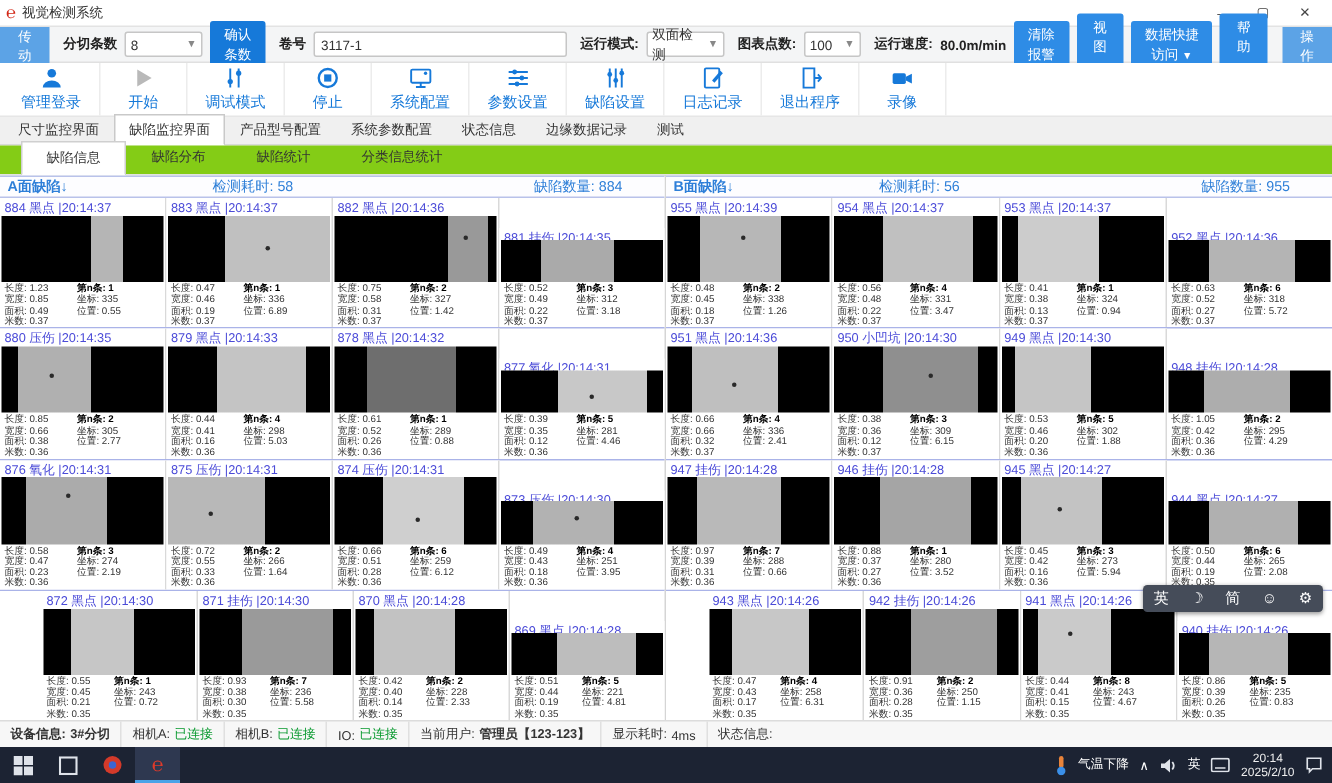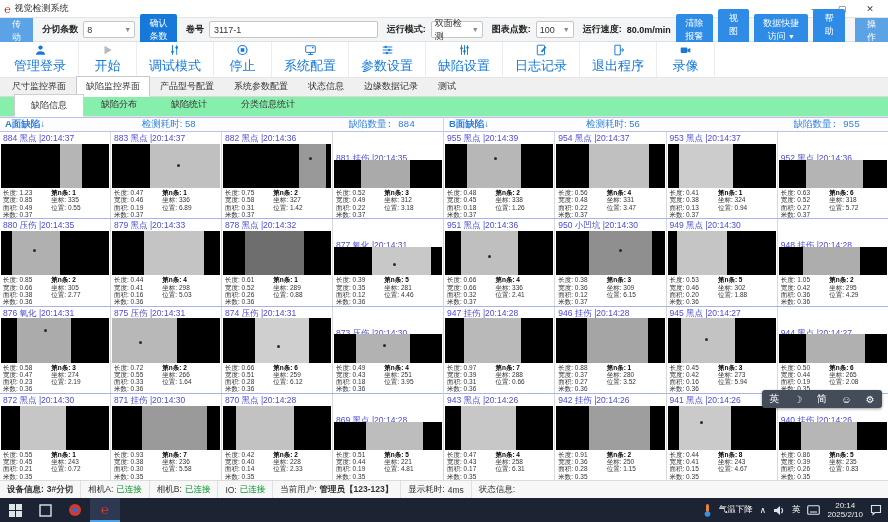--- a/index.html
+++ b/index.html
@@ -22,45 +22,45 @@
   .lab { font-weight:bold; color:#222; white-space:nowrap; margin-left:4px; }
   .combo { background:#fff; border:1px solid #c6c6c6; border-radius:2px; height:17px; display:flex; align-items:center; padding:0 3px; font-size:9px; color:#333; min-width:52px; justify-content:space-between; cursor:pointer; }
   .combo .arr { color:#888; font-size:7px; margin-left:6px; }
   .input { background:#fff; border:1px solid #c6c6c6; border-radius:2px; height:17px; font-size:9px; color:#333; padding:0 4px; width:260px; font-family:inherit; }
   .speedval { font-weight:bold; }
   .tb1-spacer { flex:1; }
 
   
   .toolbar2 { height:36px; background:#fff; border-bottom:1px solid #e6e6e6; display:flex; align-items:stretch; padding-left:2px; }
   .abtn { display:flex; flex-direction:column; align-items:center; justify-content:center; gap:1px; padding:2px 12px; cursor:pointer; border-right:1px solid #ececec; min-width:58px; }
-  .abtn .albl { font-size:13px; color:#1679d9; white-space:nowrap; }
+  .abtn .albl { font-size:10px; color:#1679d9; white-space:nowrap; }
   .abtn svg { width:17px; height:17px; }
   .abtn.gray .albl { color:#1679d9; }
 
   
   .maintabs { height:19px; background:#f0f0f0; display:flex; align-items:flex-end; padding-left:2px; border-bottom:1px solid #d9d9d9; }
   .mtab { font-size:9px; color:#333; padding:3px 9px; border:1px solid transparent; border-bottom:none; cursor:pointer; white-space:nowrap; }
   .mtab.active { background:#fff; border-color:#c9c9c9; border-bottom:1px solid #fff; margin-bottom:-1px; }
 
   
-  .subtabs { height:20px; background:#86efac; display:flex; align-items:flex-end; padding-left:14px; border-bottom:1px solid #e2e2e2; }
+  .subtabs { height:20px; background:#84cc16; display:flex; align-items:flex-end; padding-left:14px; border-bottom:1px solid #e2e2e2; }
   .stab { font-size:9px; color:#333; padding:4px 16px; border:1px solid transparent; cursor:pointer; white-space:nowrap; }
   .stab.active { border-color:#cfcfcf; border-bottom:1px solid #fff; background:#fff; margin-bottom:-1px; }
 
   
   .panels { flex:1; display:flex; min-height:0; }
   .panel { width:50%; display:flex; flex-direction:column; border-right:1px solid #d5d5d5; min-width:0; }
   .panel:last-child { border-right:none; }
   .phead { height:15px; display:flex; align-items:center; font-size:9.5px; border-top:1px solid #b9c2ea; border-bottom:1px solid #b9c2ea; background:#fdfdff; }
   .ptitle { color:#2e7fd8; font-weight:bold; padding-left:5px; flex:1; }
   .pstat { color:#2e7fd8; flex:1; white-space:nowrap; }
-  .pstat.right { text-align:right; padding-right:28px;font-family:Liberation Mono, monospace; }
+  .pstat.right { text-align:right; padding-right:28px; }
   .grid { flex:1; display:flex; flex-direction:column; min-height:0; }
   .grow { flex:1; display:flex; border-bottom:1px solid #aab3e8; min-height:0; }
-  .grow:last-child { border-bottom:none; }
+  .grow:last-child { border-bottom:none;padding-left:28px; }
   .cell { flex:1; display:flex; flex-direction:column; border-right:1px solid #d9d9d9; min-width:0; overflow:hidden; background:#fff; }
   .cell:last-child { border-right:none;margin-top:20px; }
   .chead { height:12px; font-size:8.5px; color:#4b4bd8; padding:1px 2px 0 3px; white-space:nowrap; overflow:hidden; }
   .cimg { height:45px; position:relative; background:#000; margin:0 1px; }
   .cimg .dot { position:absolute; width:3px; height:3px; background:#2a2a2a; border-radius:50%; }
   .cmeta { flex:1; display:flex; font-size:6.5px; line-height:1.12; color:#333; padding:1px 2px 0 3px; }
   .cmeta .colL { width:46%; }
   .cmeta .colR { width:54%; }
   .cmeta .strip { font-weight:bold; color:#000; }
 

